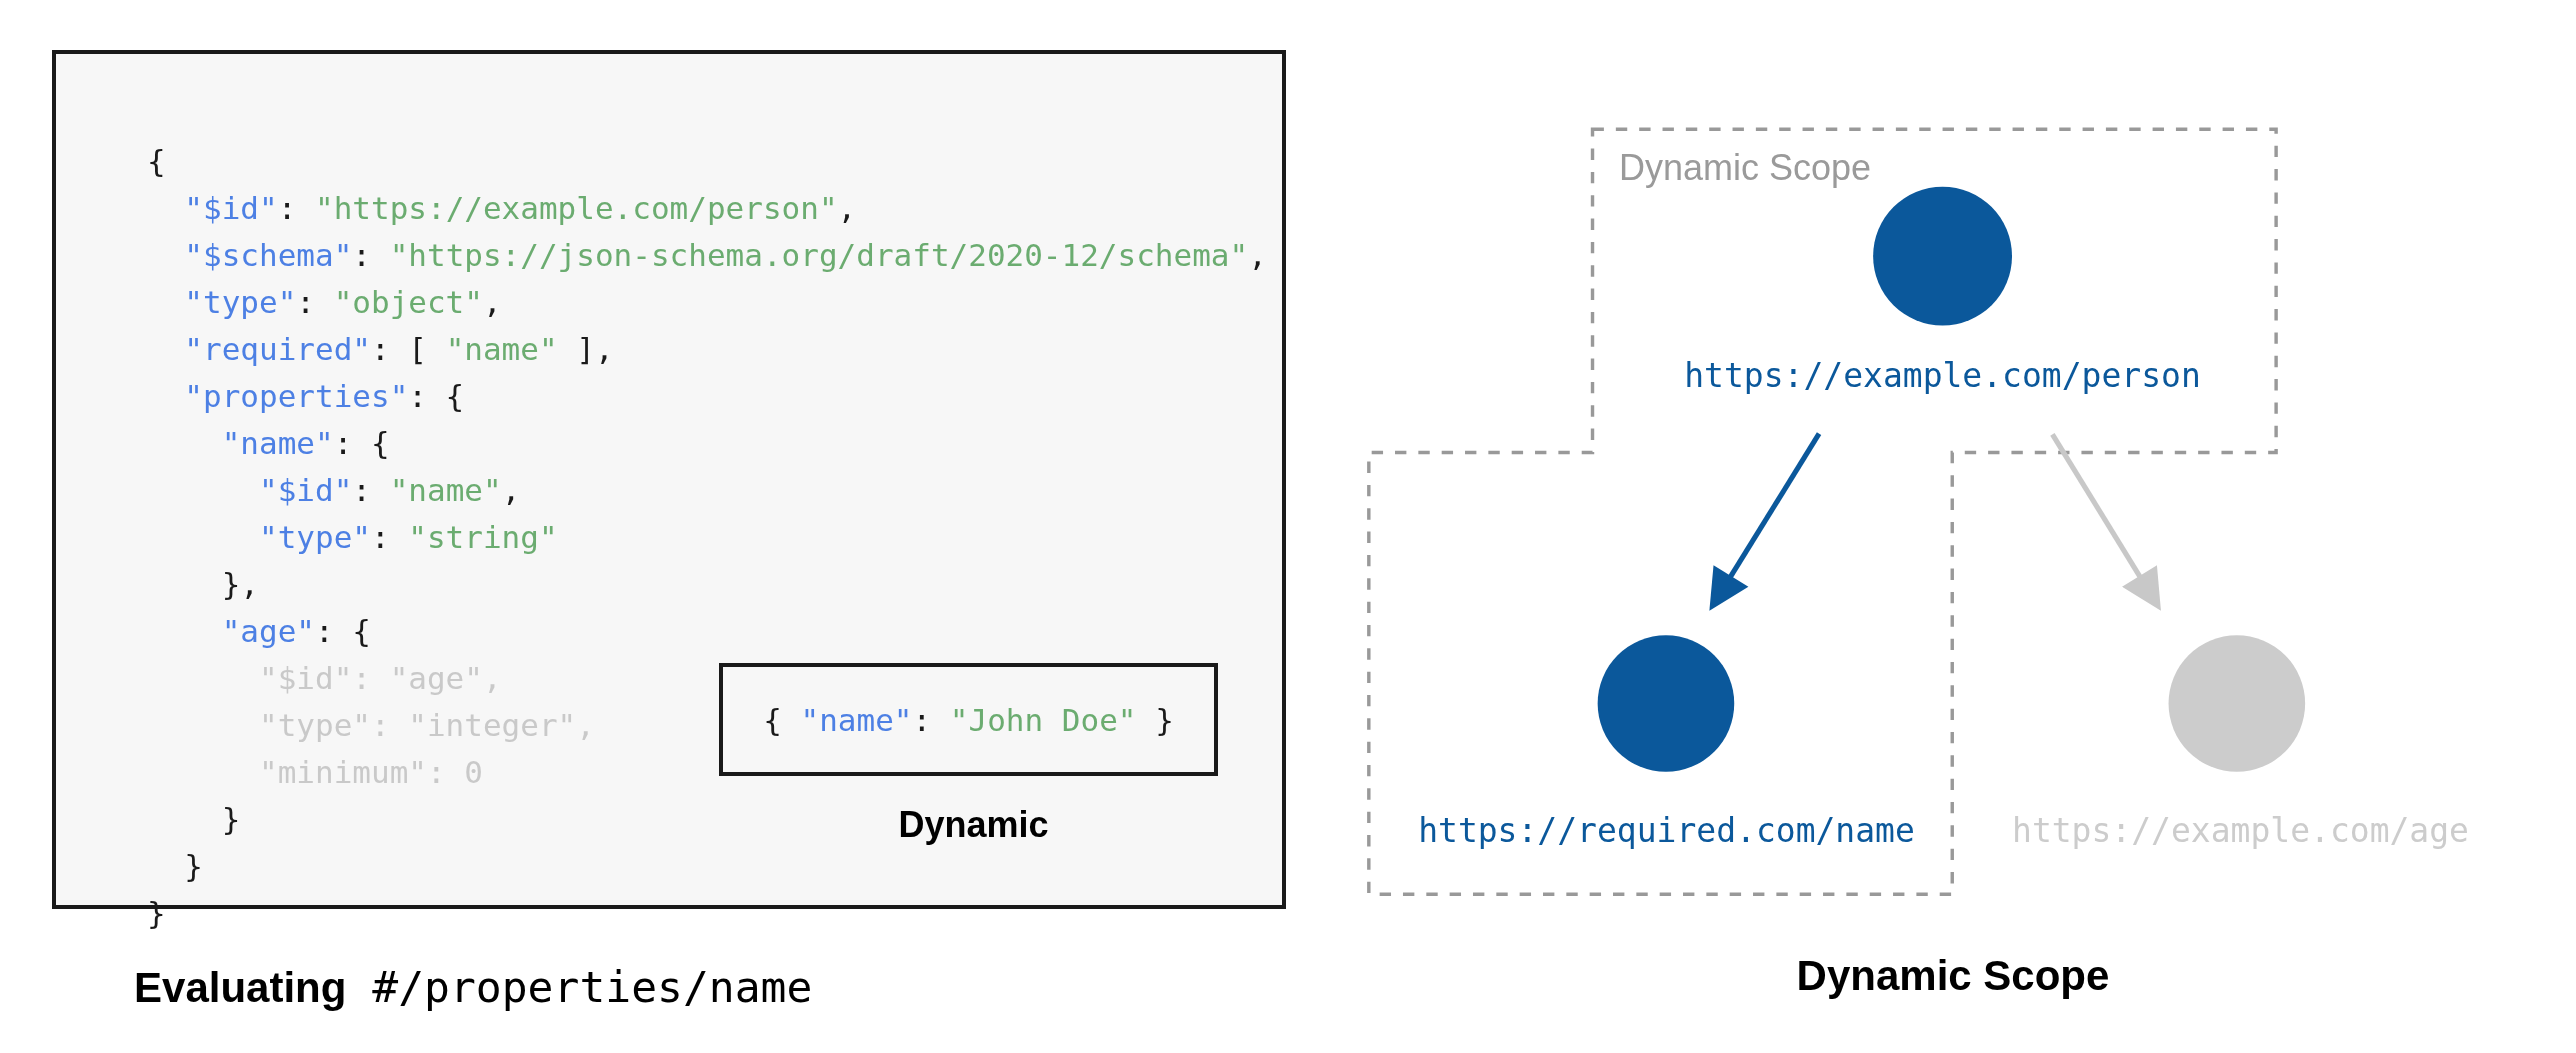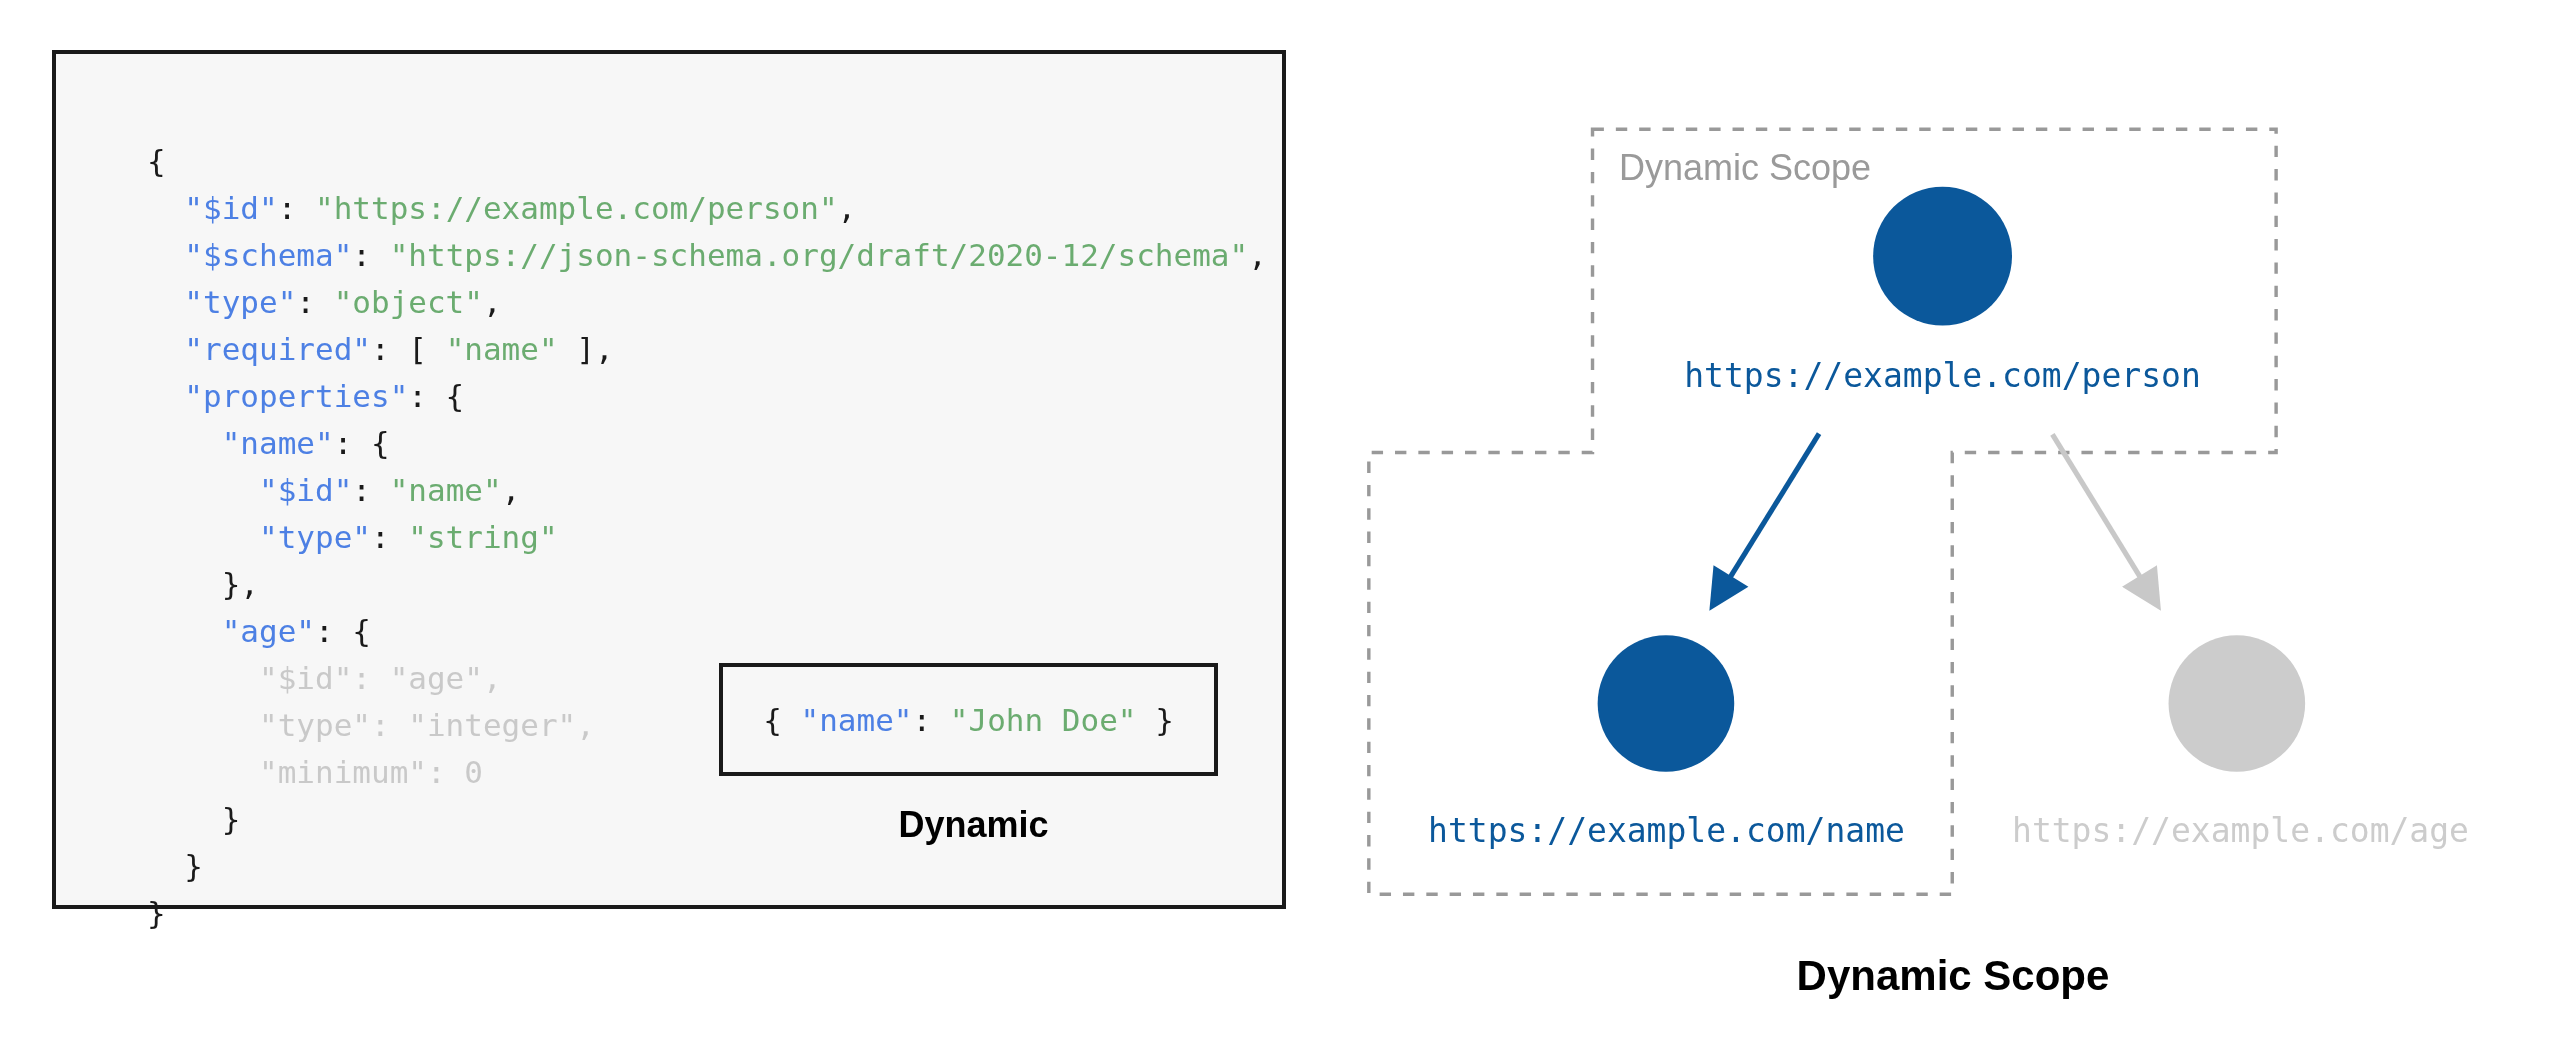--- a/index.html
+++ b/index.html
@@ -53,20 +53,23 @@
 
   <div class="code-box">
     <div id="code-lines" class="code-lines"><div><span class="tk-p">{</span></div><div><span class="tk-p">  </span><span class="tk-k">"$id"</span><span class="tk-p">: </span><span class="tk-s">"https://example.com/person"</span><span class="tk-p">,</span></div><div><span class="tk-p">  </span><span class="tk-k">"$schema"</span><span class="tk-p">: </span><span class="tk-s">"https://json-schema.org/draft/2020-12/schema"</span><span class="tk-p">,</span></div><div><span class="tk-p">  </span><span class="tk-k">"type"</span><span class="tk-p">: </span><span class="tk-s">"object"</span><span class="tk-p">,</span></div><div><span class="tk-p">  </span><span class="tk-k">"required"</span><span class="tk-p">: [ </span><span class="tk-s">"name"</span><span class="tk-p"> ],</span></div><div><span class="tk-p">  </span><span class="tk-k">"properties"</span><span class="tk-p">: {</span></div><div><span class="tk-p">    </span><span class="tk-k">"name"</span><span class="tk-p">: {</span></div><div><span class="tk-p">      </span><span class="tk-k">"$id"</span><span class="tk-p">: </span><span class="tk-s">"name"</span><span class="tk-p">,</span></div><div><span class="tk-p">      </span><span class="tk-k">"type"</span><span class="tk-p">: </span><span class="tk-s">"string"</span></div><div><span class="tk-p">    },</span></div><div><span class="tk-p">    </span><span class="tk-k">"age"</span><span class="tk-p">: {</span></div><div><span class="tk-m">      "$id": "age",</span></div><div><span class="tk-m">      "type": "integer",</span></div><div><span class="tk-m">      "minimum": 0</span></div><div><span class="tk-p">    }</span></div><div><span class="tk-p">  }</span></div><div><span class="tk-p">}</span></div></div>
   </div>
 
   <div class="instance-box">
     <span id="instance-code"><span class="tk-p">{ </span><span class="tk-k">"name"</span><span class="tk-p">: </span><span class="tk-s">"John Doe"</span><span class="tk-p"> }</span></span>
   </div>
   <div class="instance-label">Dynamic</div>
 
+  <div class="caption-left">
+    <span class="cap-bold">Evaluating</span><span class="cap-mono"> #/properties/name</span>
+  </div>
 
   <svg class="scope-svg" viewBox="0 0 4524 1850">
     <defs>
       <marker id="arrowNavy" viewBox="0 0 10 10" refX="8.5" refY="5" markerWidth="9" markerHeight="8" orient="auto-start-reverse">
         <path d="M0,0 L10,5 L0,10 z" fill="#0b589b"></path>
       </marker>
       <marker id="arrowGray" viewBox="0 0 10 10" refX="8.5" refY="5" markerWidth="9" markerHeight="8" orient="auto-start-reverse">
         <path d="M0,0 L10,5 L0,10 z" fill="#c8c8c8"></path>
       </marker>
     </defs>
@@ -76,18 +79,18 @@
     <line x1="3195" y1="762" x2="3008" y2="1064" stroke="#0b589b" stroke-width="9" marker-end="url(#arrowNavy)"></line>
     <line x1="3605" y1="763" x2="3790" y2="1064" stroke="#c8c8c8" stroke-width="9" marker-end="url(#arrowGray)"></line>
 
     <circle cx="3412" cy="450" r="122" fill="#0b589b"></circle>
     <circle cx="2926" cy="1236" r="120" fill="#0b589b"></circle>
     <circle cx="3929" cy="1236" r="120" fill="#cccccc"></circle>
   </svg>
 
   <div class="scope-label">Dynamic Scope</div>
   <div class="url url-person">https://example.com/person</div>
-  <div class="url url-name">https://example.com/name</div>
+  <div class="url url-name">https://required.com/name</div>
   <div class="url url-age">https://example.com/age</div>
   <div class="caption-right">Dynamic Scope</div>
 
 </div>
 
 
 </body></html>

